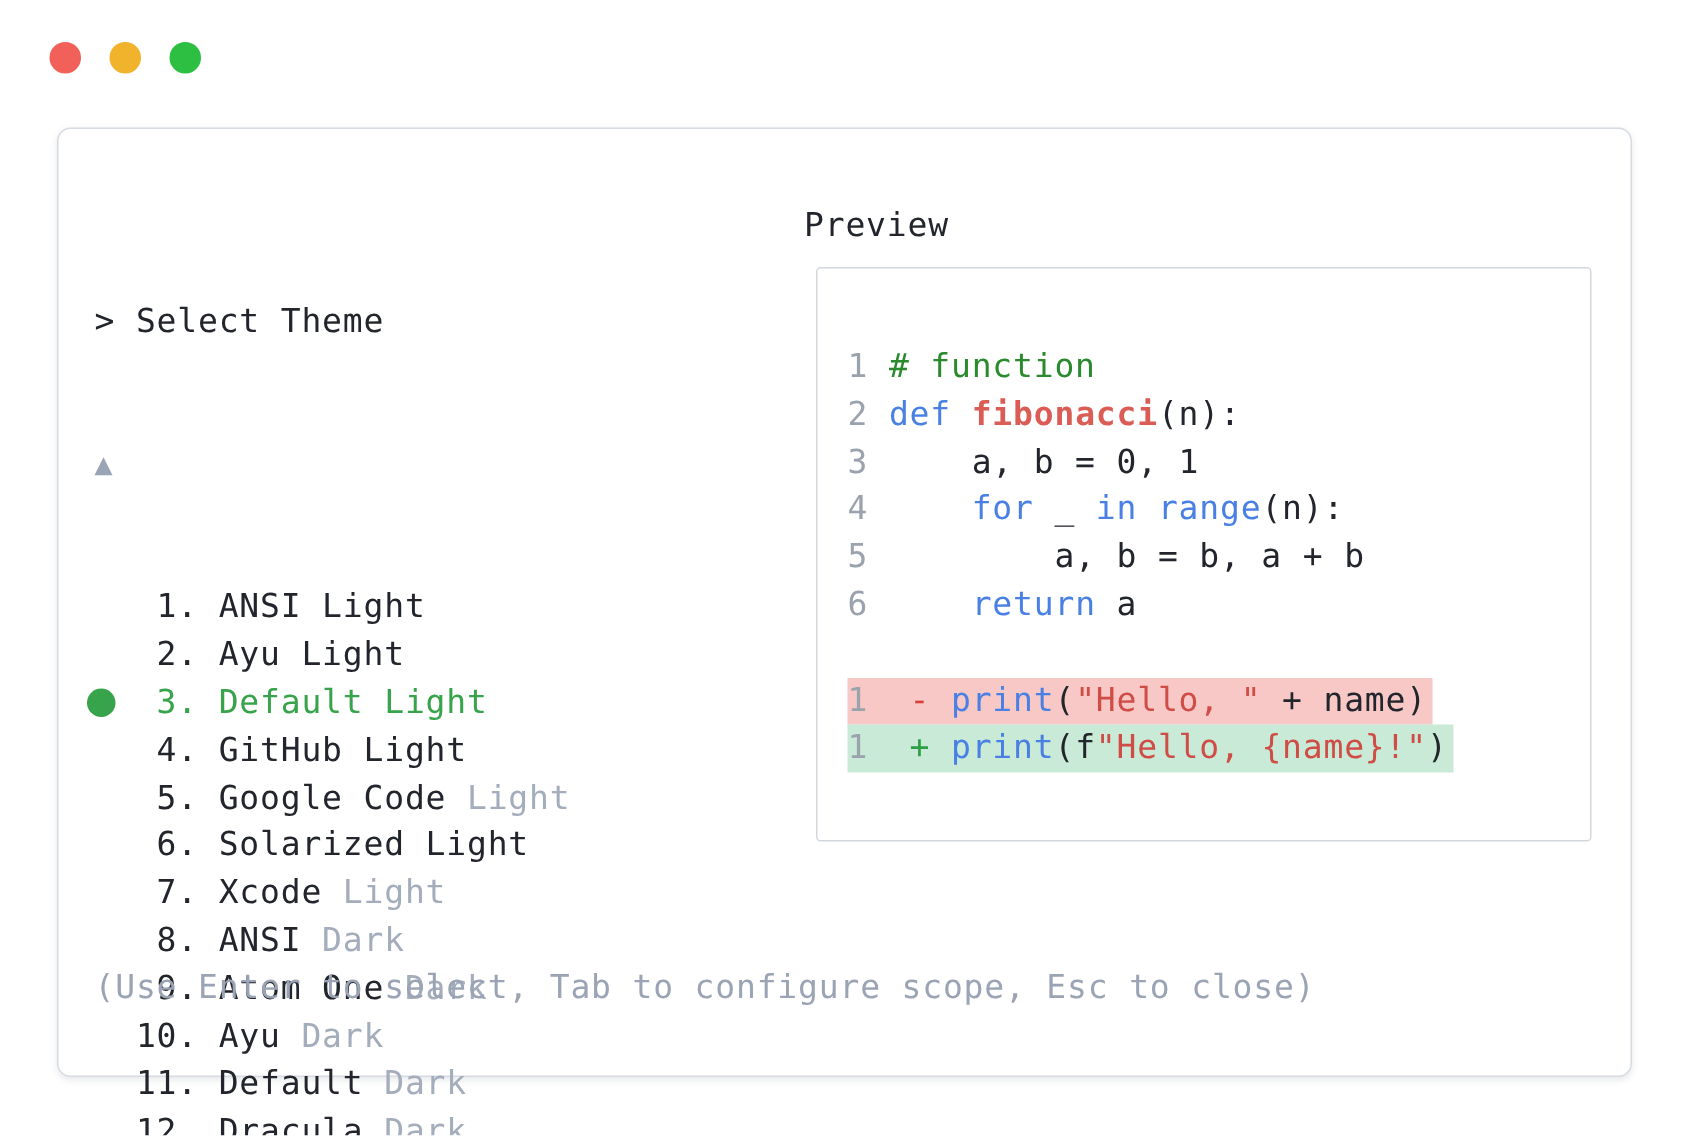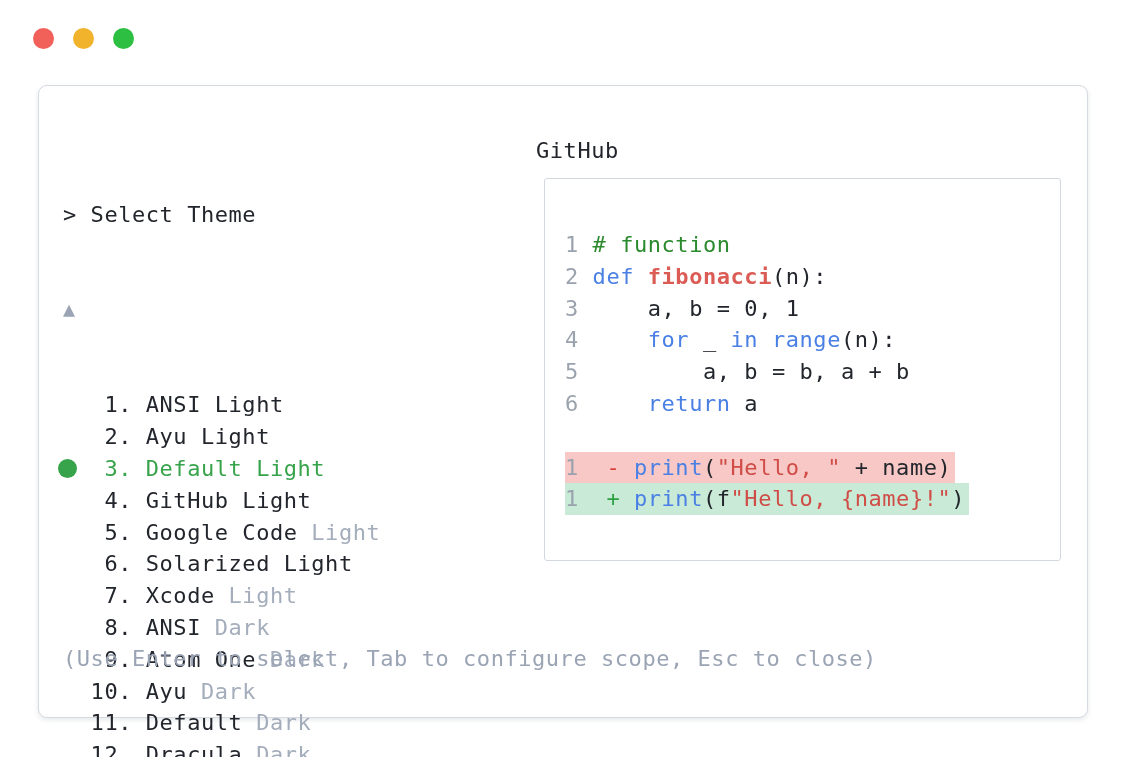--- a/index.html
+++ b/index.html
@@ -74,20 +74,20 @@
 
     <div class="left-col">
       <div class="row">&gt; Select Theme</div>
       <div class="row scroll-up">▲</div>
       <div id="theme-list"><div class="row"><span class="">   1. ANSI Light</span></div><div class="row"><span class="">   2. Ayu Light</span></div><div class="row"><span class="sel-dot"></span><span class="item-selected">   3. Default Light</span></div><div class="row"><span class="">   4. GitHub Light</span></div><div class="row"><span class="">   5. Google Code</span><span class="item-muted"> Light</span></div><div class="row"><span class="">   6. Solarized Light</span></div><div class="row"><span class="">   7. Xcode</span><span class="item-muted"> Light</span></div><div class="row"><span class="">   8. ANSI</span><span class="item-muted"> Dark</span></div><div class="row"><span class="">   9. Atom One</span><span class="item-muted"> Dark</span></div><div class="row"><span class="">  10. Ayu</span><span class="item-muted"> Dark</span></div><div class="row"><span class="">  11. Default</span><span class="item-muted"> Dark</span></div><div class="row"><span class="">  12. Dracula</span><span class="item-muted"> Dark</span></div></div>
       
     </div>
 
     <div class="hint">(Use Enter to select, Tab to configure scope, Esc to close)</div>
 
-    <div class="preview-label">GitHub</div>
+    <div class="preview-label">Preview</div>
 
     <div class="preview-box">
       <div class="code" id="code-block"><div class="code-row"><span class="line-content"><span class="ln">1 </span><span class="com"># function</span></span></div><div class="code-row"><span class="line-content"><span class="ln">2 </span><span class="kw">def</span><span class="pl"> </span><span class="fn">fibonacci</span><span class="pl">(n):</span></span></div><div class="code-row"><span class="line-content"><span class="ln">3 </span><span class="pl">    a, b = 0, 1</span></span></div><div class="code-row"><span class="line-content"><span class="ln">4 </span><span class="pl">    </span><span class="kw">for</span><span class="pl"> _ </span><span class="kw">in</span><span class="pl"> </span><span class="kw">range</span><span class="pl">(n):</span></span></div><div class="code-row"><span class="line-content"><span class="ln">5 </span><span class="pl">        a, b = b, a + b</span></span></div><div class="code-row"><span class="line-content"><span class="ln">6 </span><span class="pl">    </span><span class="kw">return</span><span class="pl"> a</span></span></div><div class="code-row"><span class="line-content"></span></div><div class="code-row bg-del"><span class="line-content"><span class="ln">1 </span><span class="pl"> </span><span class="del">-</span><span class="pl"> </span><span class="kw">print</span><span class="pl">(</span><span class="str">"Hello, "</span><span class="pl"> + name)</span></span></div><div class="code-row bg-add"><span class="line-content"><span class="ln">1 </span><span class="pl"> </span><span class="add">+</span><span class="pl"> </span><span class="kw">print</span><span class="pl">(f</span><span class="str">"Hello, {name}!"</span><span class="pl">)</span></span></div></div>
     </div>
 
   </div>
 </div>
 
 </body></html>

